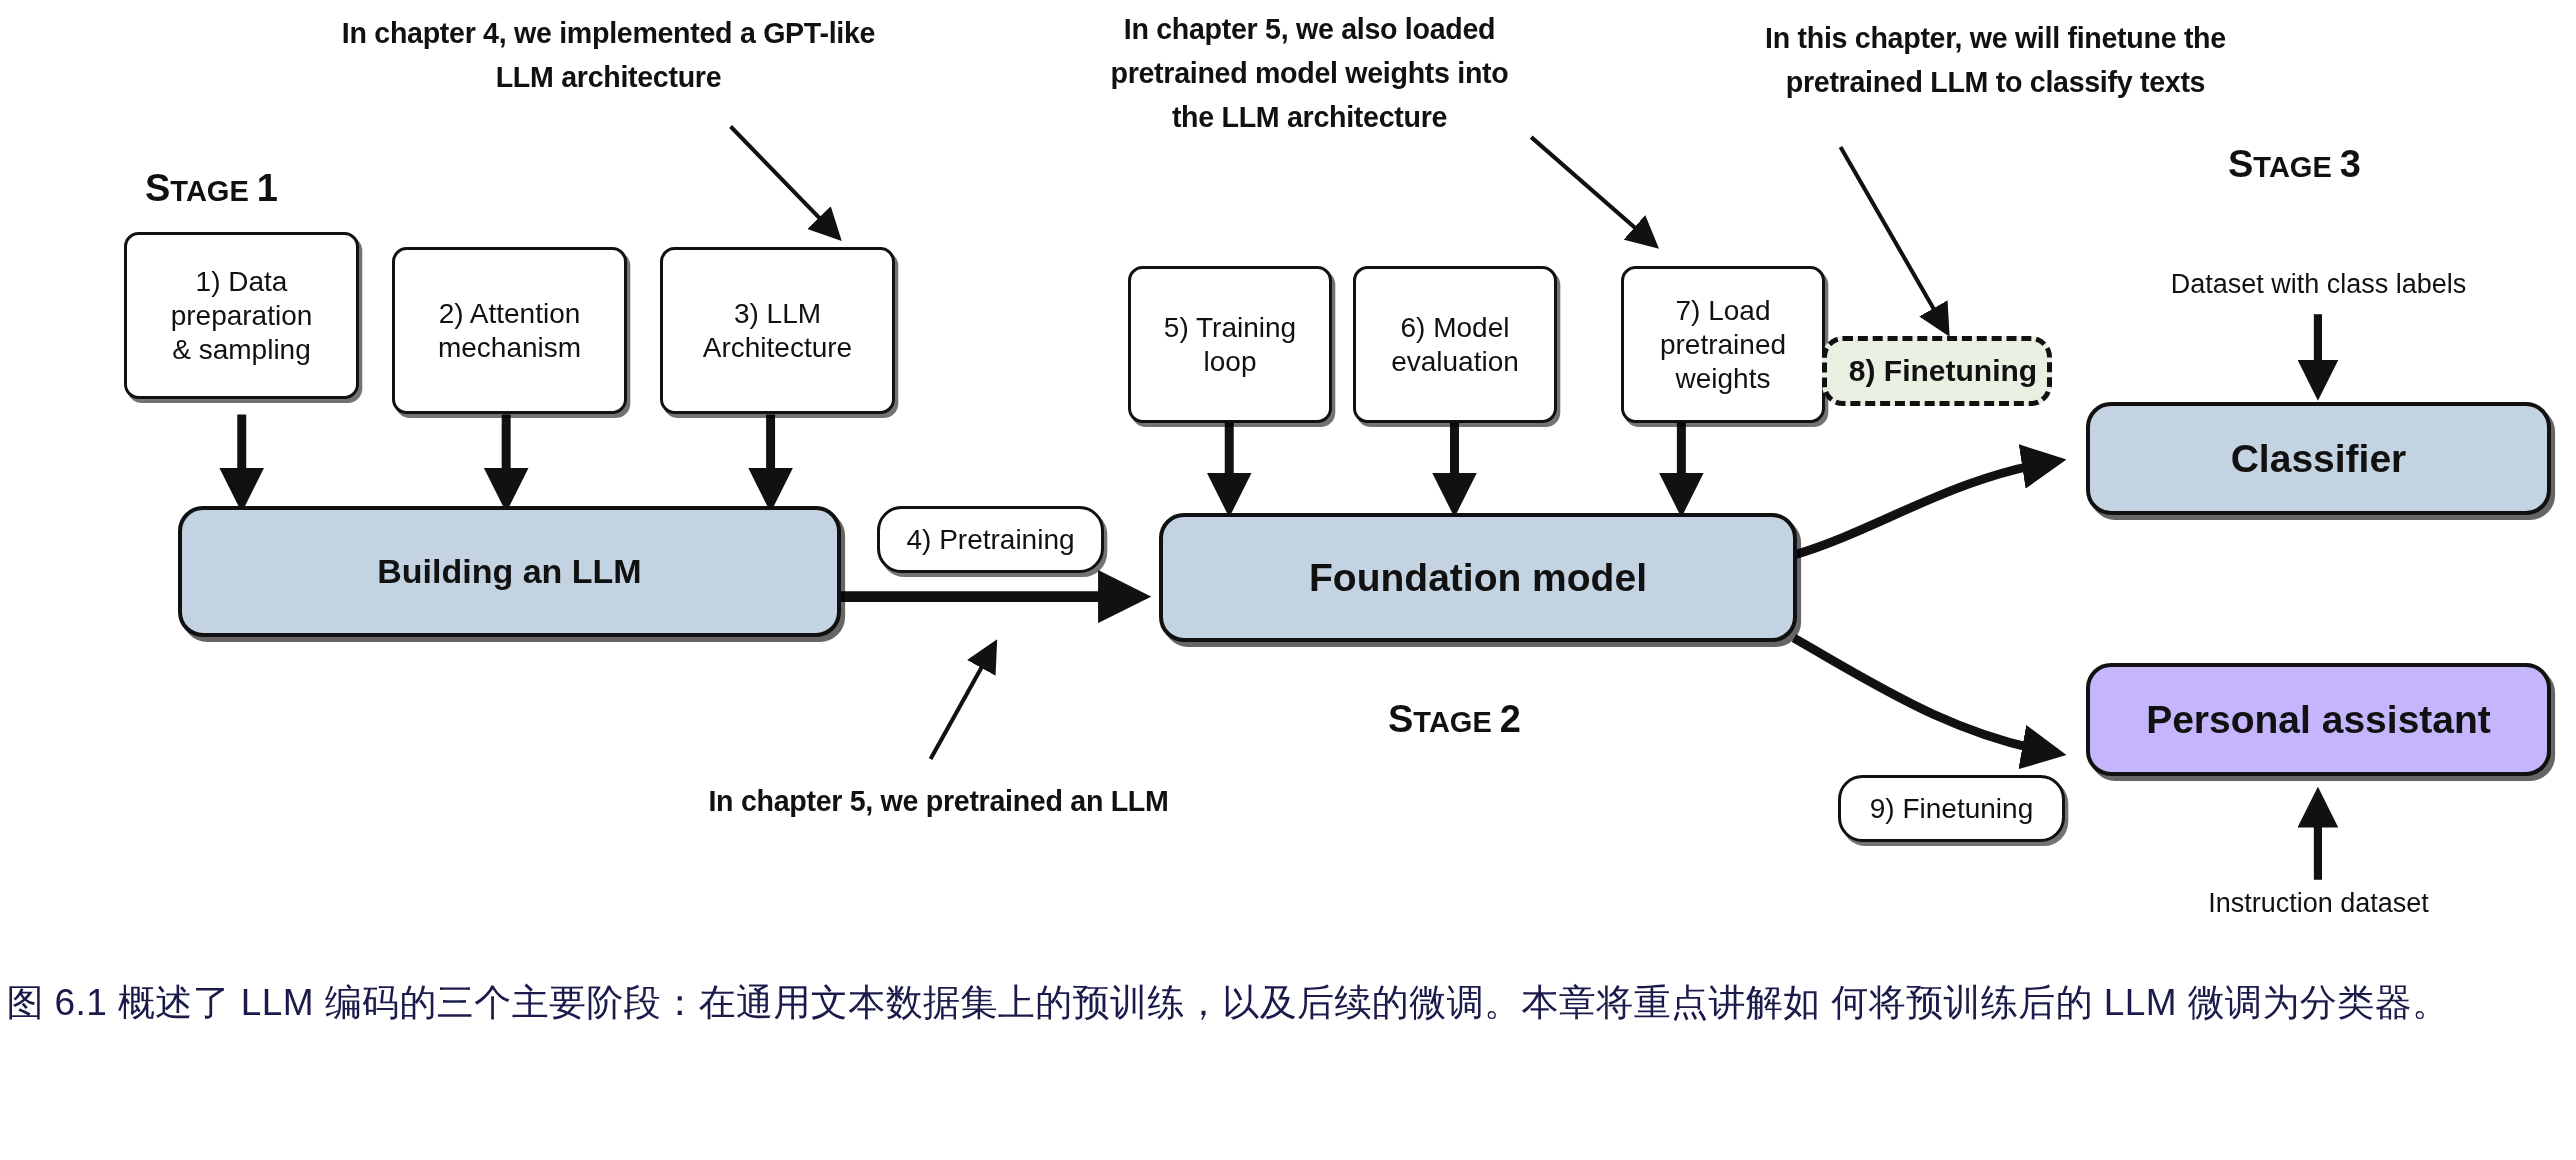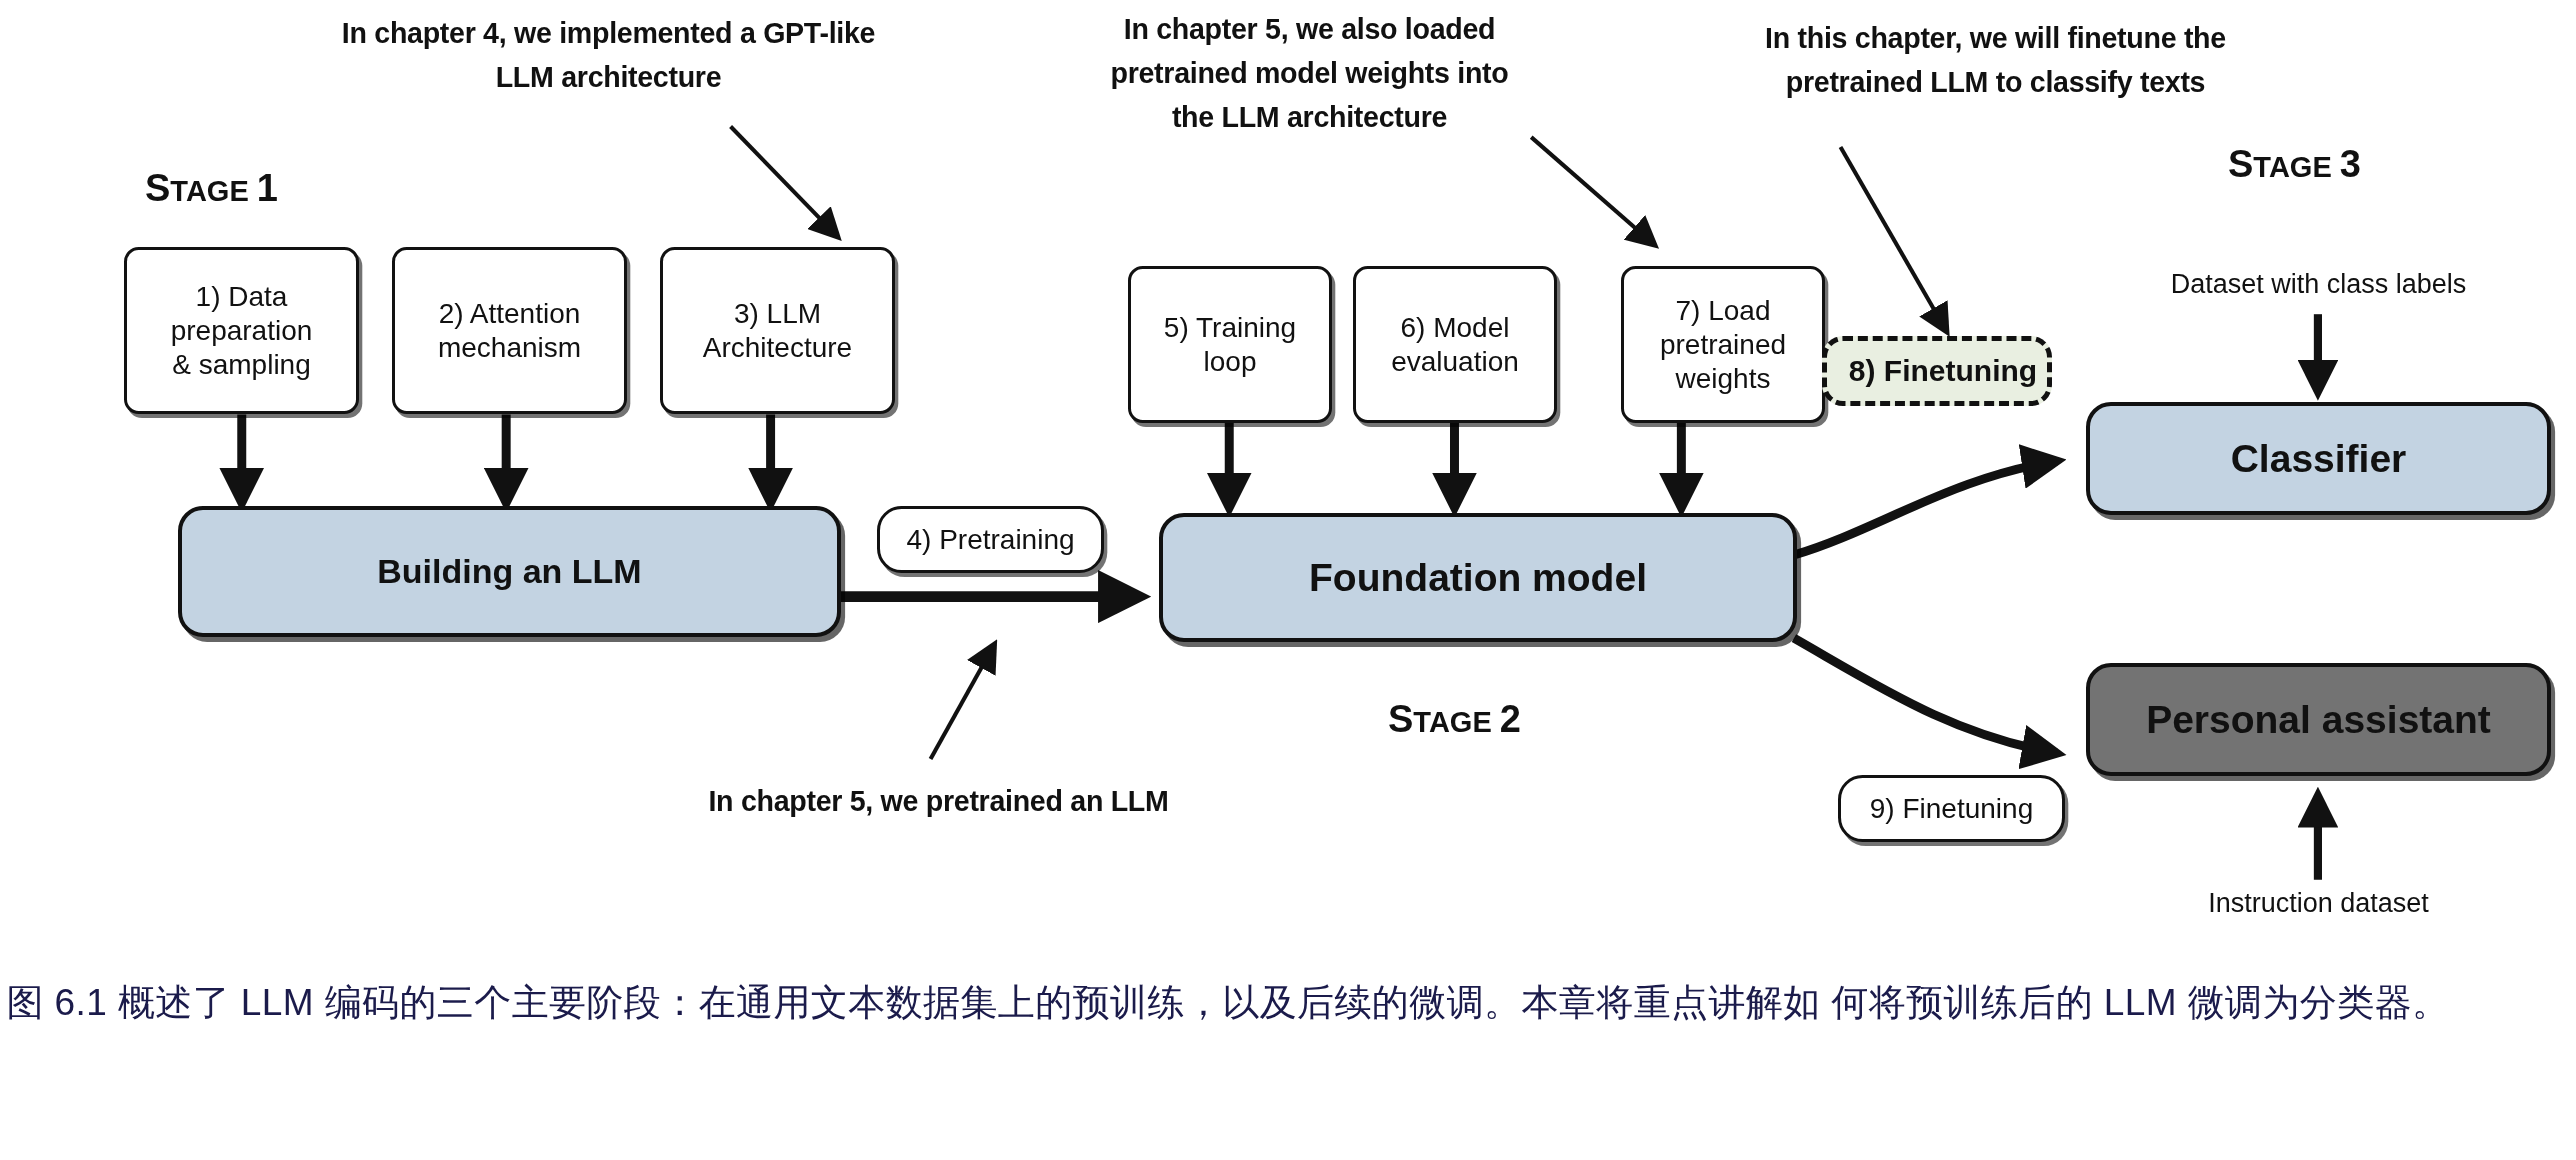--- a/index.html
+++ b/index.html
@@ -202,21 +202,21 @@
   </div>
 
   <div class="stage-label" style="left:1388px; top:698px;">
     <span class="big">S</span><span class="small">TAGE </span><span class="big">2</span>
   </div>
 
   <div class="stage-label" style="left:2228px; top:143px;">
     <span class="big">S</span><span class="small">TAGE </span><span class="big">3</span>
   </div>
 
-  <div class="step-box" style="left:124px; top:247px; width:235px; height:167px;">1) Data
+  <div class="step-box" style="left:124px; top:232px; width:235px; height:167px;">1) Data
 preparation
 &amp; sampling</div>
 
   <div class="step-box" style="left:392px; top:247px; width:235px; height:167px;">2) Attention
 mechanism</div>
 
   <div class="step-box" style="left:660px; top:247px; width:235px; height:167px;">3) LLM
 Architecture</div>
 
   <div class="step-box" style="left:1128px; top:266px; width:204px; height:157px;">5) Training
@@ -230,21 +230,21 @@
 weights</div>
 
   <div class="dashed-box" style="left:1822px; top:336px; width:230px; height:70px; background:#e9efe1;padding-left:12px;">8) Finetuning</div>
 
   <div class="blue-box" style="left:178px; top:506px; width:663px; height:131px; font-size:34px; background:#c3d3e2;">Building an LLM</div>
 
   <div class="blue-box" style="left:1159px; top:513px; width:638px; height:129px; font-size:39px; background:#c3d3e2;">Foundation model</div>
 
   <div class="blue-box" style="left:2086px; top:402px; width:465px; height:113px; font-size:39px; background:#c3d3e2;">Classifier</div>
 
-  <div class="blue-box" style="left:2086px; top:663px; width:465px; height:113px; font-size:39px; background:#737373;">Personal assistant</div>
+  <div class="blue-box" style="left:2086px; top:663px; width:465px; height:113px; font-size:39px; background:#c4b5fd;">Personal assistant</div>
 
   <div class="pill-box" style="left:877px; top:506px; width:227px; height:67px;">4) Pretraining</div>
 
   <div class="pill-box" style="left:1838px; top:775px; width:227px; height:67px;">9) Finetuning</div>
 
   <div class="plain-label" style="left:2086px; top:269px; width:465px;">Dataset with class labels</div>
 
   <div class="plain-label" style="left:2086px; top:888px; width:465px;">Instruction dataset</div>
 
   <div id="caption">

